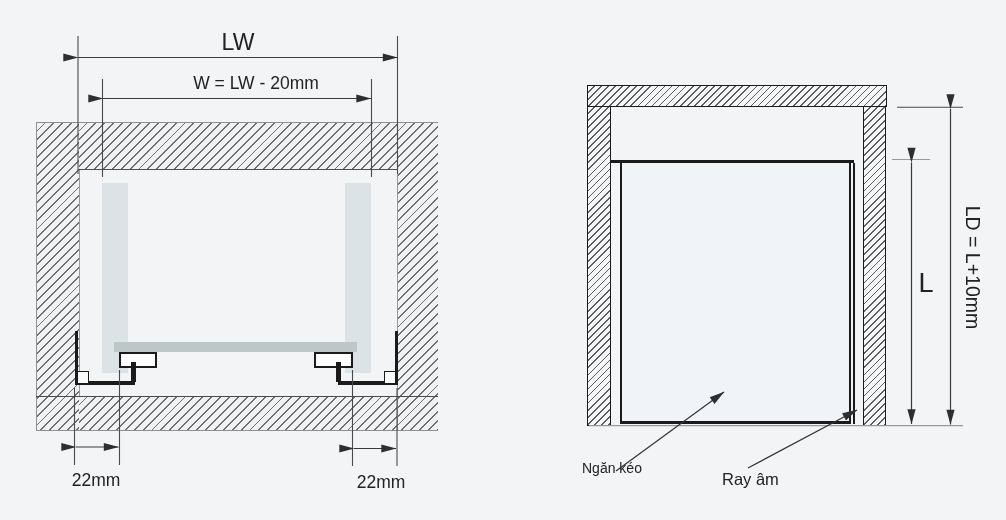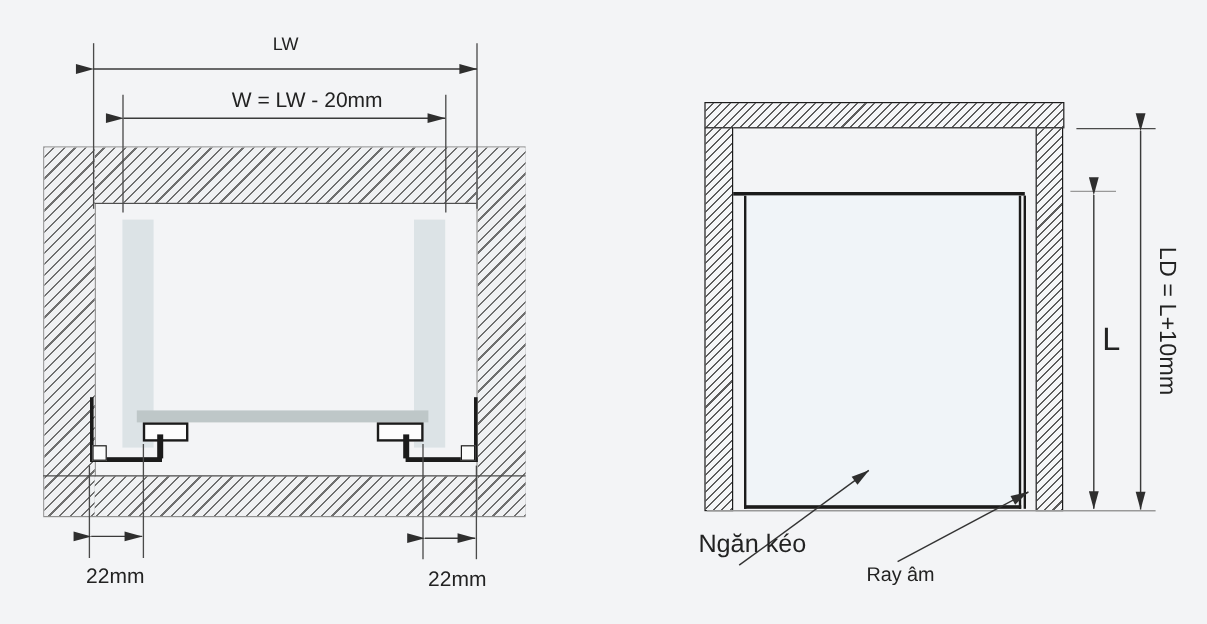--- a/index.html
+++ b/index.html
@@ -120,22 +120,22 @@
       <path class="ext" d="M897,107.2 H963" stroke="#333"></path>
       <path class="dim" d="M950.5,109 V424.5" marker-start="url(#arr)" marker-end="url(#arr)"></path>
     </g>
 
     <path class="ext-gray" d="M589,425.7 H963"></path>
 
     <path class="leader" d="M616,471 L724,392" marker-end="url(#arr)"></path>
     <path class="leader" d="M748,468 L857,410" marker-end="url(#arr)"></path>
   </svg>
 
-  <div class="label center" style="left:178px;top:29px;width:120px;font-size:15px;">LW</div>
+  <div class="label center" style="left:178px;top:29px;width:120px;font-size:23px;">LW</div>
   <div class="label center" style="left:156px;top:73px;width:200px;font-size:17.5px;">W = LW - 20mm</div>
   <div class="label center" style="left:36px;top:470px;width:120px;font-size:17.5px;">22mm</div>
   <div class="label center" style="left:321px;top:472px;width:120px;font-size:17.5px;">22mm</div>
 
   <div class="label center" style="left:886px;top:268px;width:80px;font-size:27px;">L</div>
   <div class="label center" style="left:892px;top:256px;width:160px;font-size:19.5px;transform:rotate(90deg);">LD = L+10mm</div>
-  <div class="label" style="left:582px;top:442px;font-size:21px;">Ngăn kéo</div>
+  <div class="label" style="left:582px;top:460px;font-size:14px;">Ngăn kéo</div>
   <div class="label" style="left:722px;top:470px;font-size:16.5px;text-align:center;">Ray âm</div>
 </div>
 
 </body></html>

